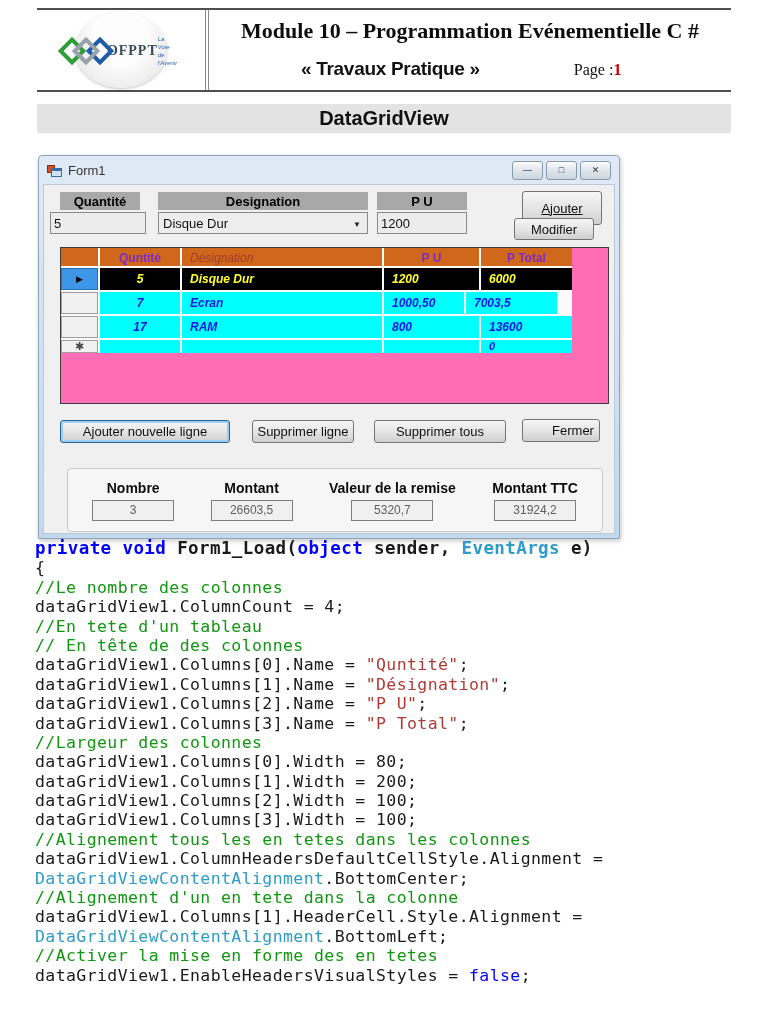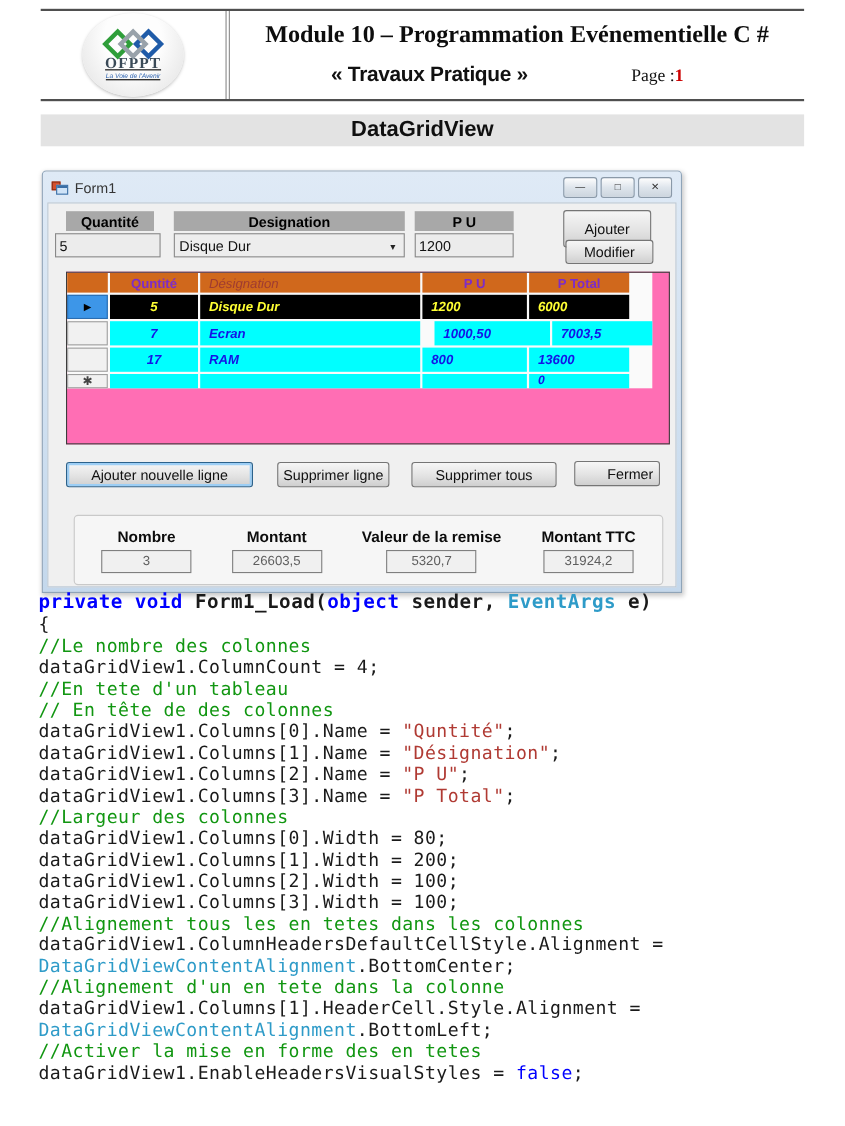--- a/index.html
+++ b/index.html
@@ -6,22 +6,22 @@
   body{width:768px;height:1024px;position:relative;overflow:hidden;
        font-family:"Liberation Sans",sans-serif;-webkit-font-smoothing:antialiased;}
 
   
   .doc-header{position:absolute;left:37px;top:8px;width:694px;height:80px;
     border-top:2px solid #4f4f4f;border-bottom:2px solid #4f4f4f;display:flex;}
   .logo-cell{width:168px;height:100%;border-right:4px double #8a8a8a;
     display:flex;align-items:center;justify-content:center;background:#fff;}
   .logo-oval{width:92px;height:74px;border-radius:50%;
     background:radial-gradient(ellipse at 50% 30%,#fdfdfd 40%,#e7e7e7 85%,#d9d9d9 100%);
-    box-shadow:0 1px 3px rgba(0,0,0,.25);display:flex;flex-direction:column;
-    align-items:center;justify-content:center;padding-top:2px;text-decoration:underline;}
+    box-shadow:0 1px 3px rgba(0,0,0,.25);display:flex;flex-direction:row;
+    align-items:center;justify-content:center;padding-top:2px;}
   .diamonds{display:flex;align-items:center;height:22px;margin-bottom:1px;}
   .d{width:12px;height:12px;transform:rotate(45deg);margin:0 -3px;background:transparent;}
   .d.g{border:4px solid #2f9e3a;}
   .d.gr{border:4px solid #99a2aa;position:relative;z-index:1;}
   .d.b{border:4px solid #1f5ba8;}
   .logo-text{font-family:"Liberation Serif",serif;font-weight:bold;font-size:14px;
     letter-spacing:1px;color:#3a4a57;line-height:14px;}
   .logo-tagline{font-size:6px;font-style:italic;color:#2e64b1;line-height:8px;}
   .title-cell{flex:1;display:flex;flex-direction:column;justify-content:space-between;
     padding:8px 0 10px 0;}
@@ -159,41 +159,41 @@
     <div class="fld-label" style="left:114px;top:7px;width:210px;">Designation</div>
     <div class="fld-label" style="left:333px;top:7px;width:90px;">P U</div>
 
     <input class="tbox" style="left: 6px; top: 27px; width: 88px;" value="5">
     <div class="combo" style="left:114px;top:27px;width:210px;">
       <span>Disque Dur</span>
       <span class="arr">▼</span>
     </div>
     <input class="tbox" style="left: 333px; top: 27px; width: 82px;" value="1200">
 
-    <div class="btn" style="left:468px;top:6px;width:80px;height:34px;">Ajouter</div>
+    <div class="btn" style="left:478px;top:6px;width:80px;height:34px;text-decoration:underline;">Ajouter</div>
     <div class="btn" style="left:470px;top:33px;width:80px;height:22px;">Modifier</div>
 
     <div class="grid-panel">
       <div class="g-table" id="grid-table"><div class="g-row g-head">
             <div class="g-rowhdr"></div>
             <div class="g-cell g-hcell c0" style="width: 80px;">Quntité</div>
             <div class="g-cell g-hcell c1" style="width: 200px;">Désignation</div>
             <div class="g-cell g-hcell c2" style="width: 95px;">P U</div>
             <div class="g-cell g-hcell c3" style="width: 91px;">P Total</div>
           </div><div class="g-row g-body sel">
             <div class="g-rowhdr">▶</div>
             <div class="g-cell c0" style="width: 80px;">5</div>
             <div class="g-cell c1" style="width: 200px;">Disque Dur</div>
             <div class="g-cell c2" style="width: 95px;">1200</div>
             <div class="g-cell c3" style="width: 91px;">6000</div>
           </div><div class="g-row g-body">
             <div class="g-rowhdr"></div>
             <div class="g-cell c0" style="width: 80px;">7</div>
             <div class="g-cell c1" style="width: 200px;">Ecran</div>
-            <div class="g-cell c2" style="width: 105px; margin-left: 11px;">1000,50</div>
+            <div class="g-cell c2" style="width: 80px;">1000,50</div>
             <div class="g-cell c3" style="width: 91px;">7003,5</div>
           </div><div class="g-row g-body">
             <div class="g-rowhdr"></div>
             <div class="g-cell c0" style="width: 80px;">17</div>
             <div class="g-cell c1" style="width: 200px;">RAM</div>
             <div class="g-cell c2" style="width: 95px;">800</div>
             <div class="g-cell c3" style="width: 91px;">13600</div>
           </div><div class="g-row g-body newrow">
             <div class="g-rowhdr">✱</div>
             <div class="g-cell c0" style="width: 80px;"></div>

